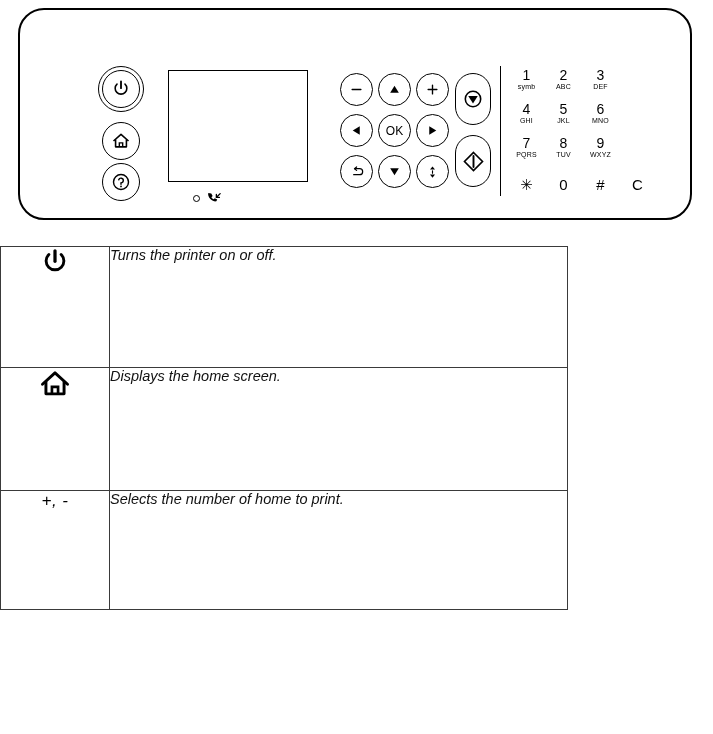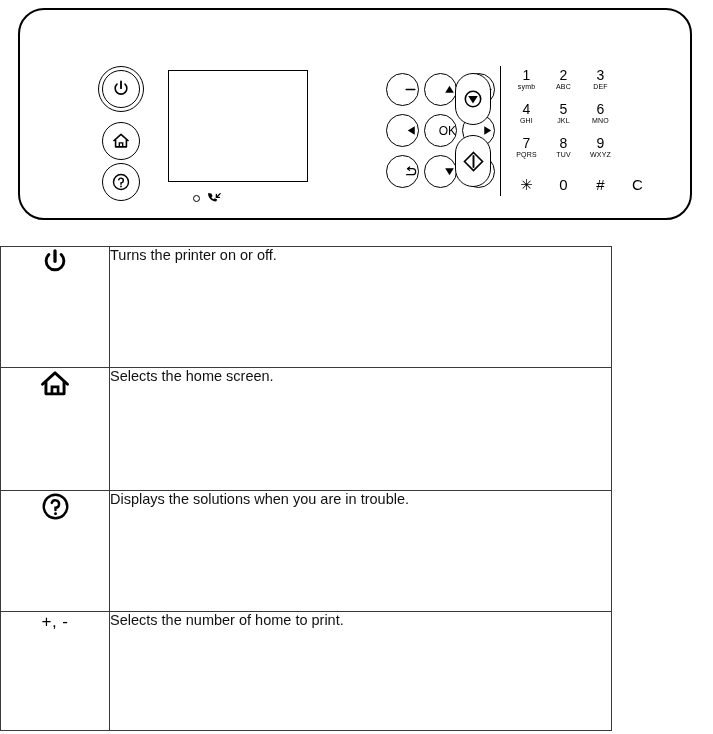--- a/index.html
+++ b/index.html
@@ -108,25 +108,24 @@
   }
   .nav-key {
     position: absolute;
     width: 33px;
     height: 33px;
     border: 1.6px solid #000;
     border-radius: 50%;
     box-sizing: border-box;
     display: flex;
     align-items: center;
-    justify-content: flex-end;
+    justify-content: center;
     background: #fff;
     font-size: 11px;
     font-family: "Liberation Sans", sans-serif;
-    margin-left: 46px;
   }
   .nav-r0 { top: 0px; }
   .nav-r1 { top: 41px; }
   .nav-r2 { top: 82px; }
   .nav-c0 { left: 0px; }
   .nav-c1 { left: 38px; }
   .nav-c2 { left: 76px; }
   .ok-key { font-size: 12px; letter-spacing: 0px; }
 
   
@@ -182,23 +181,24 @@
     letter-spacing: 0.2px;
   }
   .keypad-row.symbols { height: 28px; align-items: center; }
   .keypad-row.symbols .keypad-cell { font-size: 15px; }
 
   
   #description-table {
     position: absolute;
     left: 0px;
     top: 246px;
-    width: 612px;
+    width: 568px;
     border-collapse: collapse;
     table-layout: fixed;
+    font-style: italic;
   }
   #description-table td {
     border: 1px solid #3a3a3a;
     vertical-align: top;
     padding: 0;
   }
   .icon-cell {
     width: 108px;
     text-align: center;
     padding-top: 12px;
@@ -398,33 +398,23 @@
     </tr>
 
     <tr class="row-home">
       <td class="icon-cell">
         <svg class="tbl-icon" width="32" height="32" viewBox="0 0 24 24">
           <path d="M2.6 12.2 L12 3.6 L21.4 12.2" stroke="#000" stroke-width="2.2" fill="none" stroke-linejoin="round" stroke-linecap="round"></path>
           <path d="M5.2 10.2 L5.2 19.4 L18.8 19.4 L18.8 10.2" stroke="#000" stroke-width="2.2" fill="none" stroke-linejoin="round"></path>
           <path d="M9.7 19.4 L9.7 14.2 L14.3 14.2 L14.3 19.4" stroke="#000" stroke-width="2" fill="none"></path>
         </svg>
       </td>
-      <td class="desc-cell">Selects the home screen.</td>
+      <td class="desc-cell">Displays the home screen.</td>
     </tr>
 
-    <tr class="row-help">
-      <td class="icon-cell">
-        <svg class="tbl-icon" width="31" height="31" viewBox="0 0 24 24">
-          <circle cx="12" cy="12" r="9.1" stroke="#000" stroke-width="1.9" fill="none"></circle>
-          <path d="M9.1 9.2 A2.9 2.9 0 1 1 12 13 L12 14.8" stroke="#000" stroke-width="1.9" fill="none" stroke-linecap="round"></path>
-          <circle cx="12" cy="17.6" r="1.15" fill="#000"></circle>
-        </svg>
-      </td>
-      <td class="desc-cell">Displays the solutions when you are in trouble.</td>
-    </tr>
 
     <tr class="row-plusminus">
       <td class="icon-cell">
         <span class="plusminus-label">+, -</span>
       </td>
       <td class="desc-cell">Selects the number of home to print.</td>
     </tr>
   </tbody>
 </table>
 

